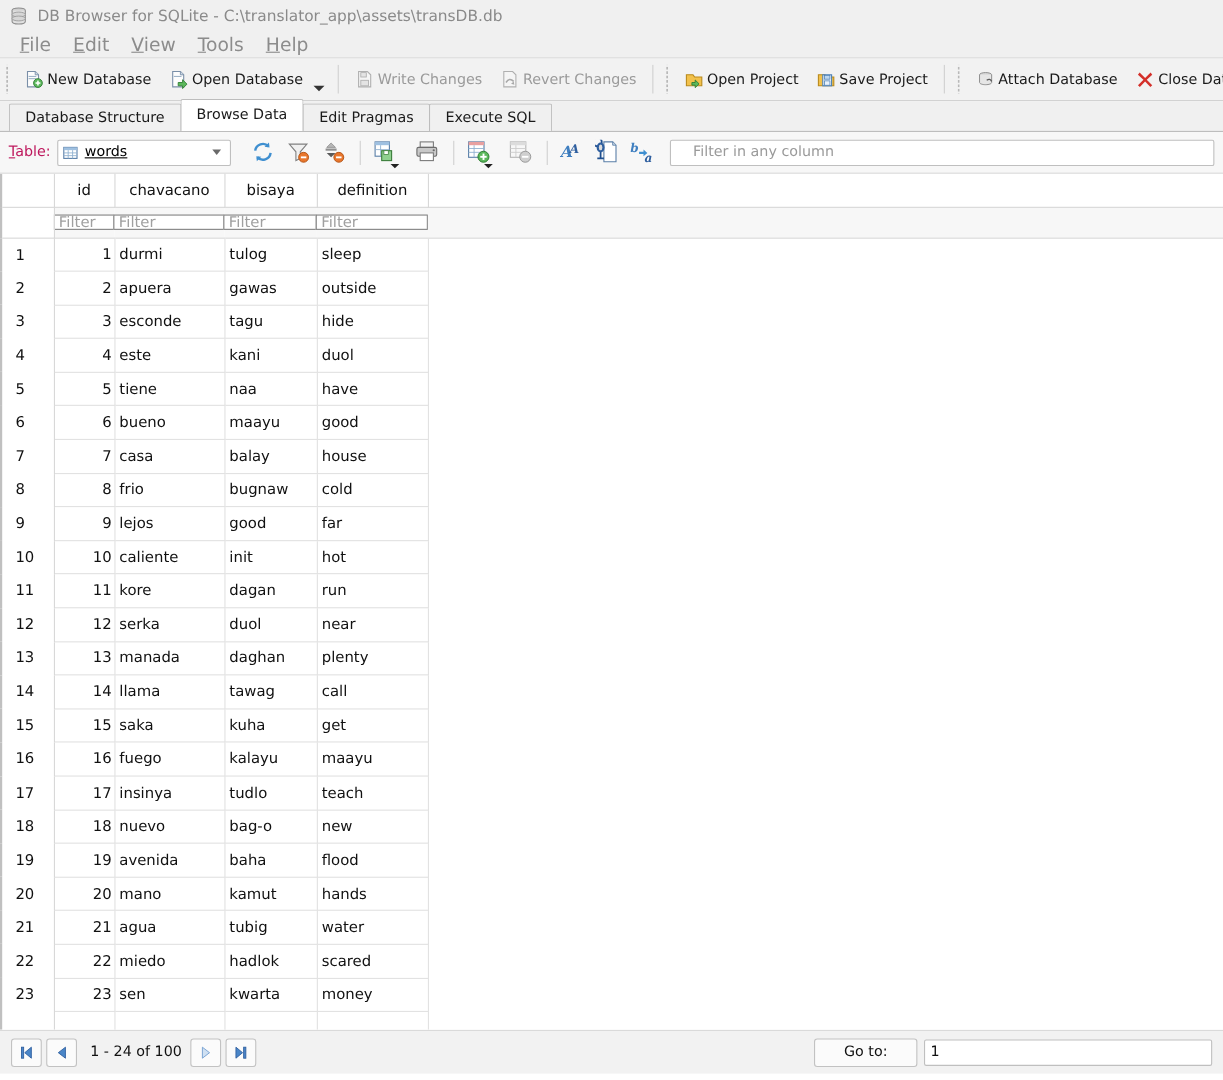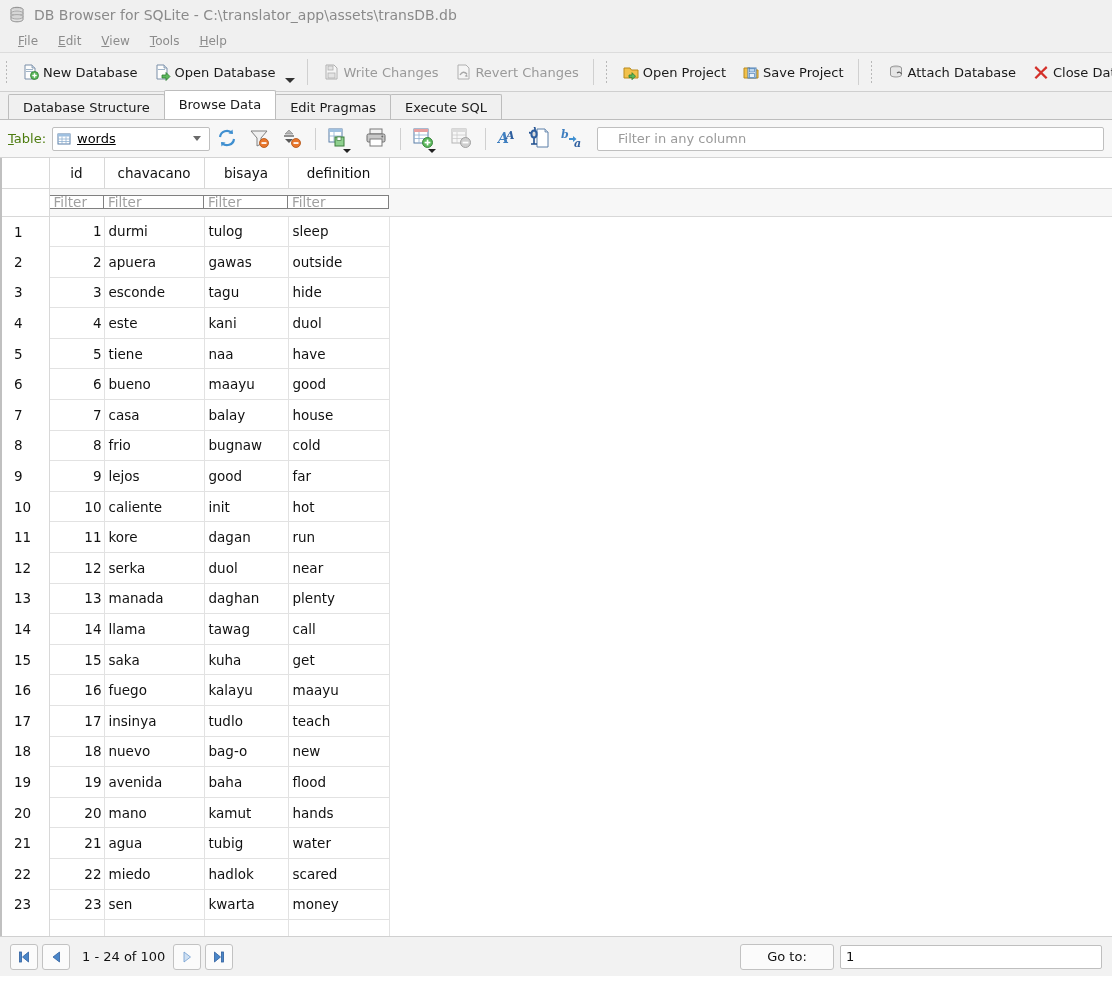--- a/index.html
+++ b/index.html
@@ -41,21 +41,21 @@
   
   .menubar {
     height: 22px;
     background: #f0f0f0;
     display: flex;
     align-items: center;
     padding-left: 8px;
     box-sizing: border-box;
   }
   .menubar .menu-item {
-    font-size: 12px;
+    font-size: 17px;
     color: #8c8c8c;
     padding: 0 10px;
     white-space: nowrap;
     cursor: default;
     text-align: center;
   }
   .menubar .menu-item u { text-decoration: underline; }
 
   
   .toolbar {
@@ -145,36 +145,36 @@
     height: 38px;
     background: #f7f7f7;
     display: flex;
     align-items: center;
     padding: 0 8px;
     box-sizing: border-box;
     border-bottom: 1px solid #d4d4d4;
   }
   .tt-label {
     font-size: 13px;
-    color: #4d7c0f;
+    color: #be185d;
     margin-right: 6px;
     white-space: nowrap;
   }
   .tt-label u { text-decoration: underline; }
   .tt-combo {
     width: 158px;
     height: 24px;
     background: #ffffff;
     border: 1px solid #bfbfbf;
     border-radius: 2px;
     display: flex;
     align-items: center;
     padding: 0 4px;
     box-sizing: border-box;
-    margin-right: 2px;
+    margin-right: 14px;
     flex: 0 0 auto;
     text-decoration: underline;
   }
   .tt-combo .grid-ic { width:14px; height:14px; margin-right:6px; flex:0 0 auto;}
   .tt-combo .val { font-size: 13px; flex: 1 1 auto; }
   .tt-combo .chev {
     width: 0; height: 0;
     border-left: 4px solid transparent;
     border-right: 4px solid transparent;
     border-top: 5px solid #6a6a6a;

